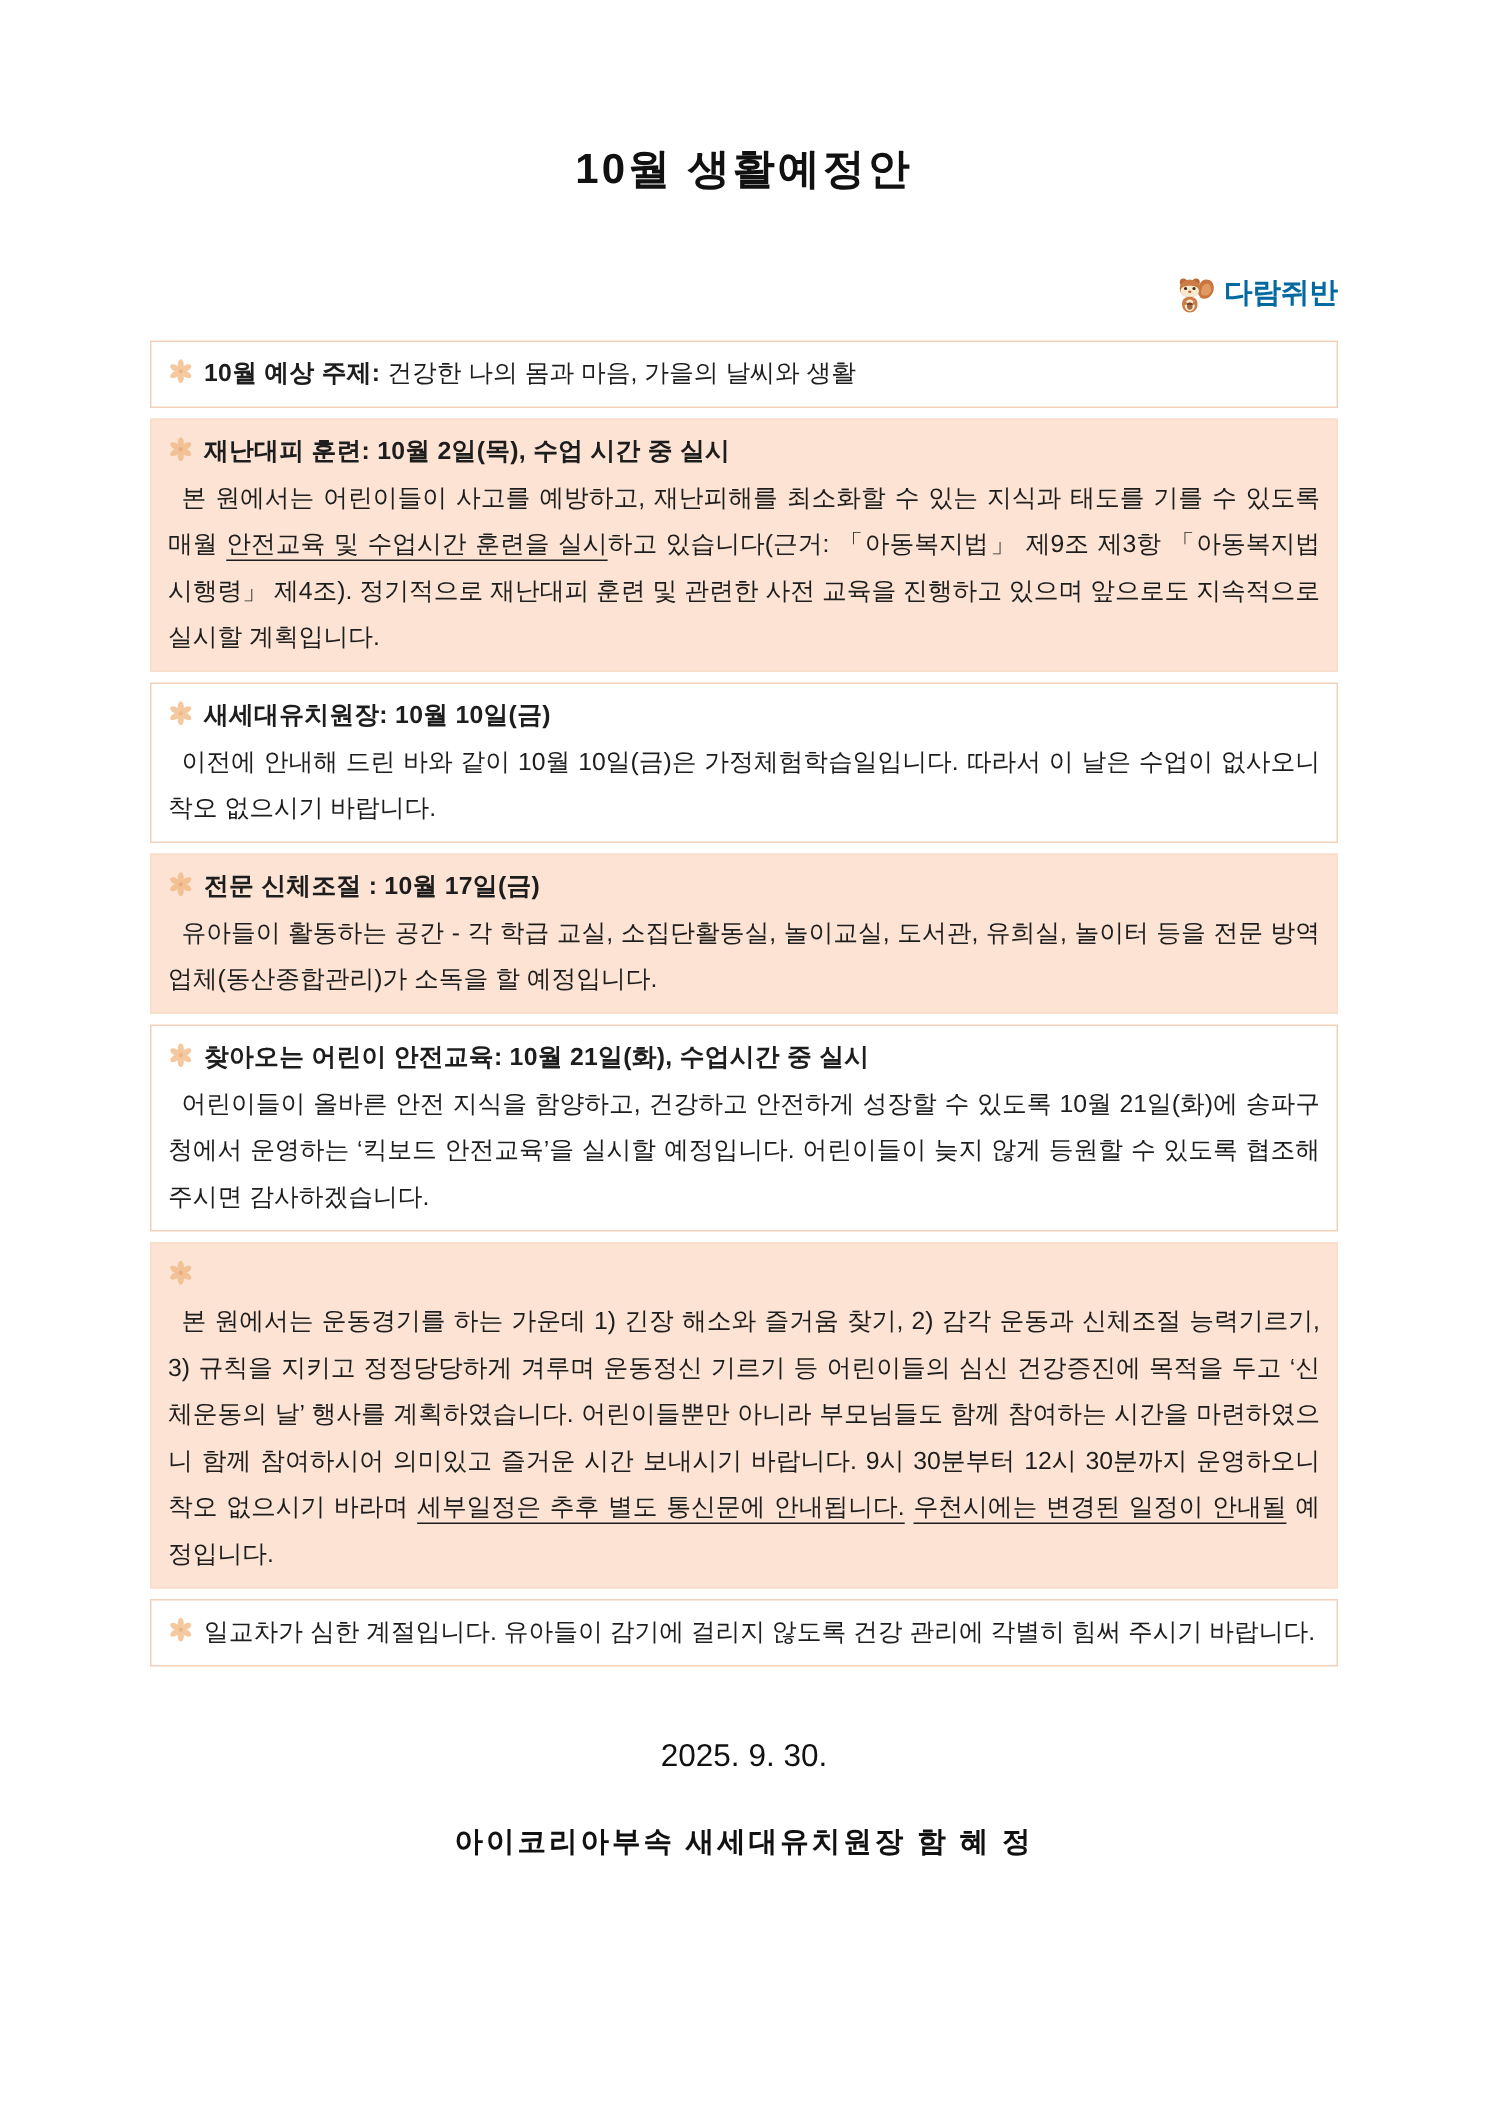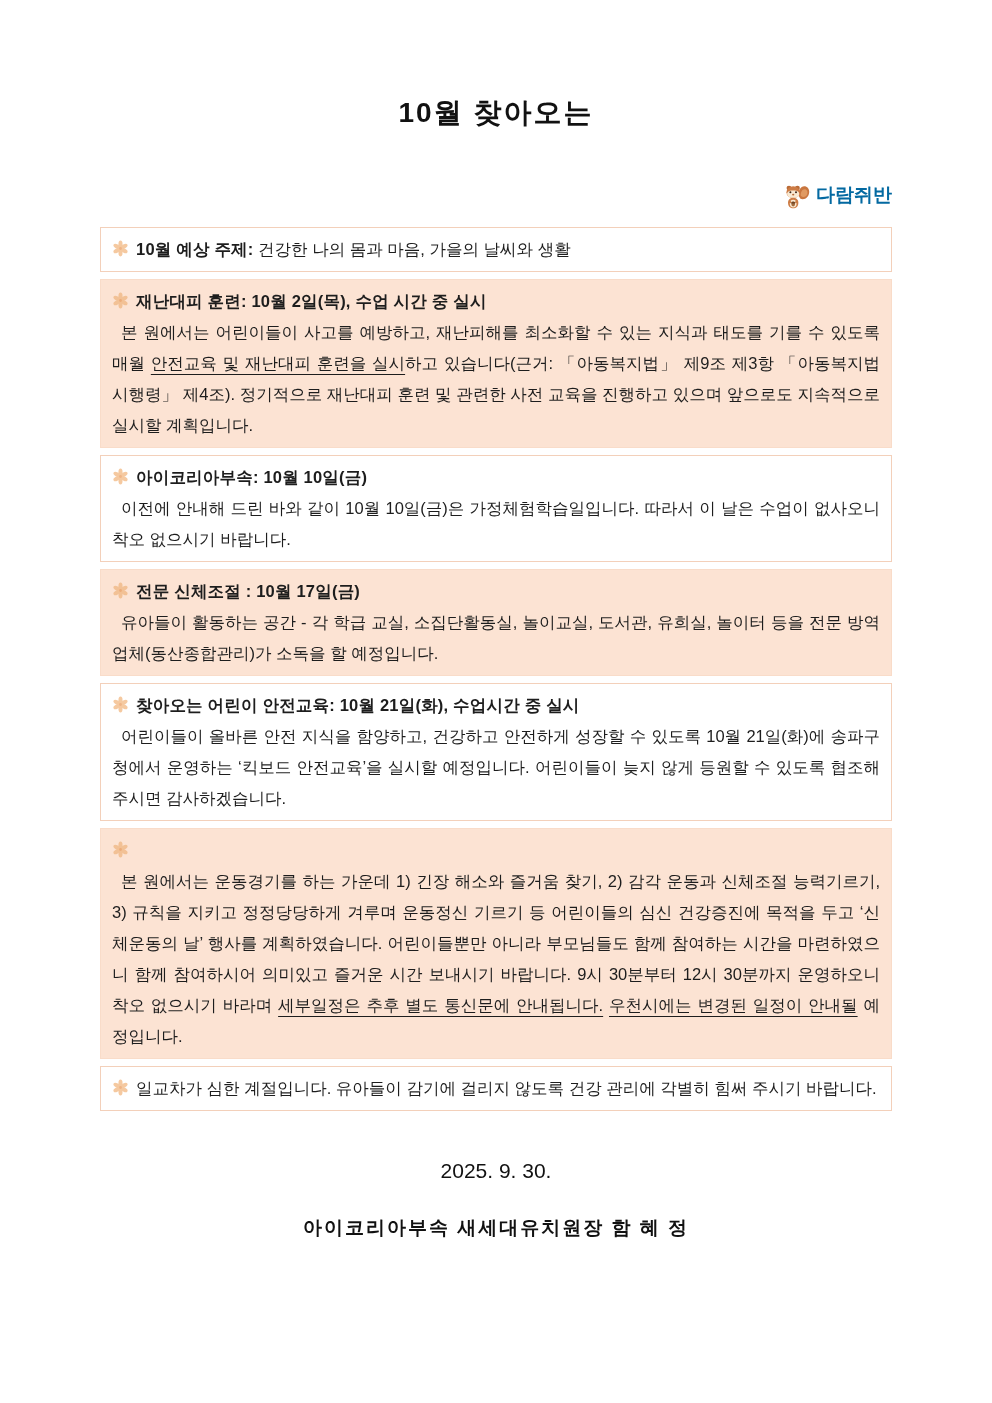--- a/index.html
+++ b/index.html
@@ -38,21 +38,21 @@
   .footer-sign{
     text-align:center;font-size:19px;font-weight:bold;
     margin-top:32px;letter-spacing:2px;color:#111;
   }
 </style>
 </head>
 <body>
 
 <div class="page">
 
-  <h1 class="doc-title">10월 찾아오는</h1>
+  <h1 class="doc-title">10월 생활예정안</h1>
 
   <div class="class-row">
     <svg class="squirrel" viewBox="0 0 32 32" aria-hidden="true">
 
       <path d="M19 15 C18 8 22 3 27 5 C31 7 31 13 28 16 C26 18.5 22.5 19 20.5 17.5 Z" fill="#c9763f"></path>
       <path d="M21 14.5 C20.8 10 23.5 6.5 26.5 8 C29 9.5 28.7 13.5 26.5 15.2 C24.8 16.6 22.3 16.3 21 14.5 Z" fill="#e09a62"></path>
 
       <circle cx="8.5" cy="6.5" r="2.6" fill="#b96a36"></circle>
       <circle cx="17.5" cy="6.5" r="2.6" fill="#b96a36"></circle>
 
@@ -99,36 +99,36 @@
             <ellipse cx="12" cy="6" rx="2.9" ry="5.2"></ellipse>
             <ellipse cx="12" cy="6" rx="2.9" ry="5.2" transform="rotate(60 12 12)"></ellipse>
             <ellipse cx="12" cy="6" rx="2.9" ry="5.2" transform="rotate(120 12 12)"></ellipse>
             <ellipse cx="12" cy="6" rx="2.9" ry="5.2" transform="rotate(180 12 12)"></ellipse>
             <ellipse cx="12" cy="6" rx="2.9" ry="5.2" transform="rotate(240 12 12)"></ellipse>
             <ellipse cx="12" cy="6" rx="2.9" ry="5.2" transform="rotate(300 12 12)"></ellipse>
           </g>
             <circle cx="12" cy="12" r="2" fill="#ecac79"></circle>
         </svg><span class="sec-title">재난대피 훈련: 10월 2일(목), 수업 시간 중 실시</span>
       </p>
-      <p class="body"><span>본 원에서는 어린이들이 사고를 예방하고, 재난피해를 최소화할 수 있는 지식과 태도를 기를 수 있도록 매월 </span><span class="u">안전교육 및 재난대피 훈련을 실시</span><span>하고 있습니다(근거: 「아동복지법」 제9조 제3항 「아동복지법 시행령」 제4조). 정기적으로 재난대피 훈련 및 관련한 사전 교육을 진행하고 있으며 앞으로도 지속적으로 실시할 계획입니다.</span></p>
-    </section>
-
-    <section class="light">
-      <p class="line">
-        <svg class="flower" viewBox="0 0 24 24" aria-hidden="true">
-          <g fill="#f5c9a0">
-            <ellipse cx="12" cy="6" rx="2.9" ry="5.2"></ellipse>
-            <ellipse cx="12" cy="6" rx="2.9" ry="5.2" transform="rotate(60 12 12)"></ellipse>
-            <ellipse cx="12" cy="6" rx="2.9" ry="5.2" transform="rotate(120 12 12)"></ellipse>
-            <ellipse cx="12" cy="6" rx="2.9" ry="5.2" transform="rotate(180 12 12)"></ellipse>
-            <ellipse cx="12" cy="6" rx="2.9" ry="5.2" transform="rotate(240 12 12)"></ellipse>
-            <ellipse cx="12" cy="6" rx="2.9" ry="5.2" transform="rotate(300 12 12)"></ellipse>
-          </g>
-            <circle cx="12" cy="12" r="2" fill="#efb486"></circle>
-        </svg><span class="sec-title">아이코리아부속: 10월 10일(금)</span>
+      <p class="body"><span>본 원에서는 어린이들이 사고를 예방하고, 재난피해를 최소화할 수 있는 지식과 태도를 기를 수 있도록 매월 </span><span class="u">안전교육 및 수업시간 훈련을 실시</span><span>하고 있습니다(근거: 「아동복지법」 제9조 제3항 「아동복지법 시행령」 제4조). 정기적으로 재난대피 훈련 및 관련한 사전 교육을 진행하고 있으며 앞으로도 지속적으로 실시할 계획입니다.</span></p>
+    </section>
+
+    <section class="light">
+      <p class="line">
+        <svg class="flower" viewBox="0 0 24 24" aria-hidden="true">
+          <g fill="#f5c9a0">
+            <ellipse cx="12" cy="6" rx="2.9" ry="5.2"></ellipse>
+            <ellipse cx="12" cy="6" rx="2.9" ry="5.2" transform="rotate(60 12 12)"></ellipse>
+            <ellipse cx="12" cy="6" rx="2.9" ry="5.2" transform="rotate(120 12 12)"></ellipse>
+            <ellipse cx="12" cy="6" rx="2.9" ry="5.2" transform="rotate(180 12 12)"></ellipse>
+            <ellipse cx="12" cy="6" rx="2.9" ry="5.2" transform="rotate(240 12 12)"></ellipse>
+            <ellipse cx="12" cy="6" rx="2.9" ry="5.2" transform="rotate(300 12 12)"></ellipse>
+          </g>
+            <circle cx="12" cy="12" r="2" fill="#efb486"></circle>
+        </svg><span class="sec-title">새세대유치원장: 10월 10일(금)</span>
       </p>
       <p class="body"><span>이전에 안내해 드린 바와 같이 10월 10일(금)은 가정체험학습일입니다. 따라서 이 날은 수업이 없사오니 착오 없으시기 바랍니다.</span></p>
     </section>
 
     <section class="peach">
       <p class="line">
         <svg class="flower" viewBox="0 0 24 24" aria-hidden="true">
           <g fill="#f2c195">
             <ellipse cx="12" cy="6" rx="2.9" ry="5.2"></ellipse>
             <ellipse cx="12" cy="6" rx="2.9" ry="5.2" transform="rotate(60 12 12)"></ellipse>

